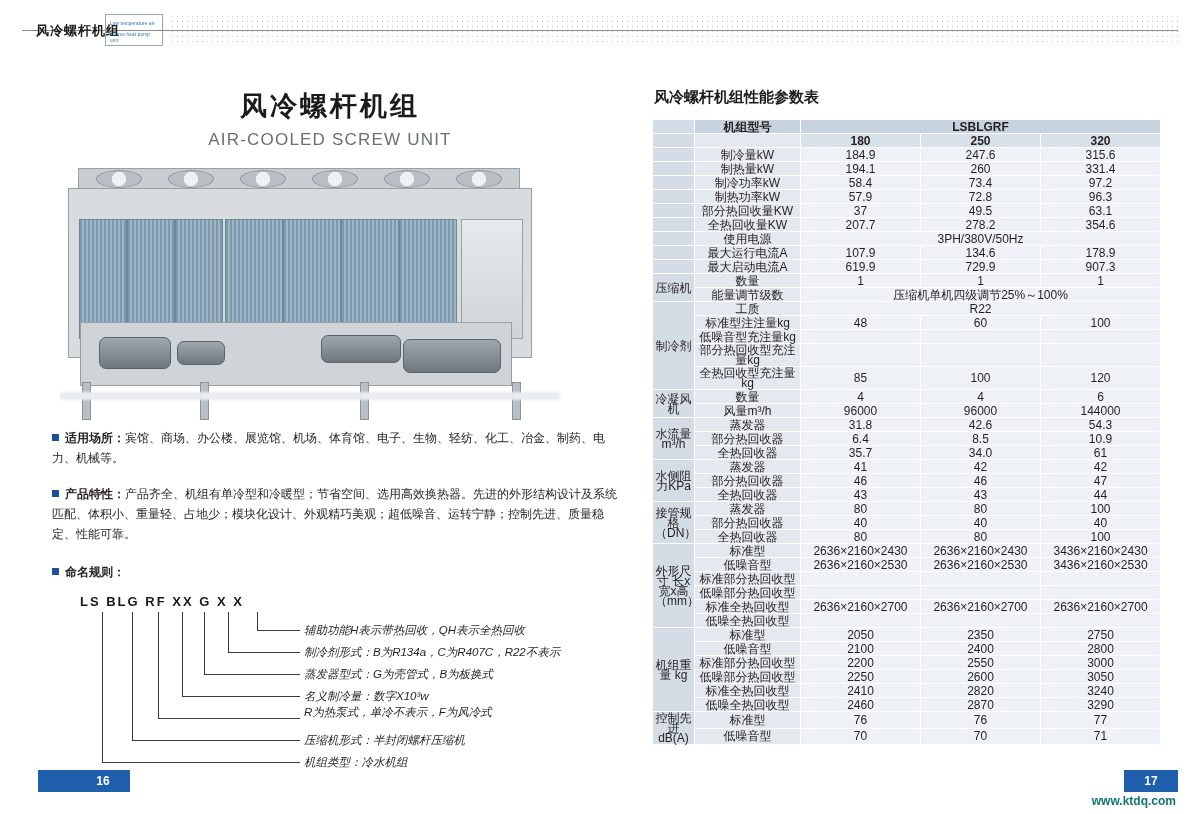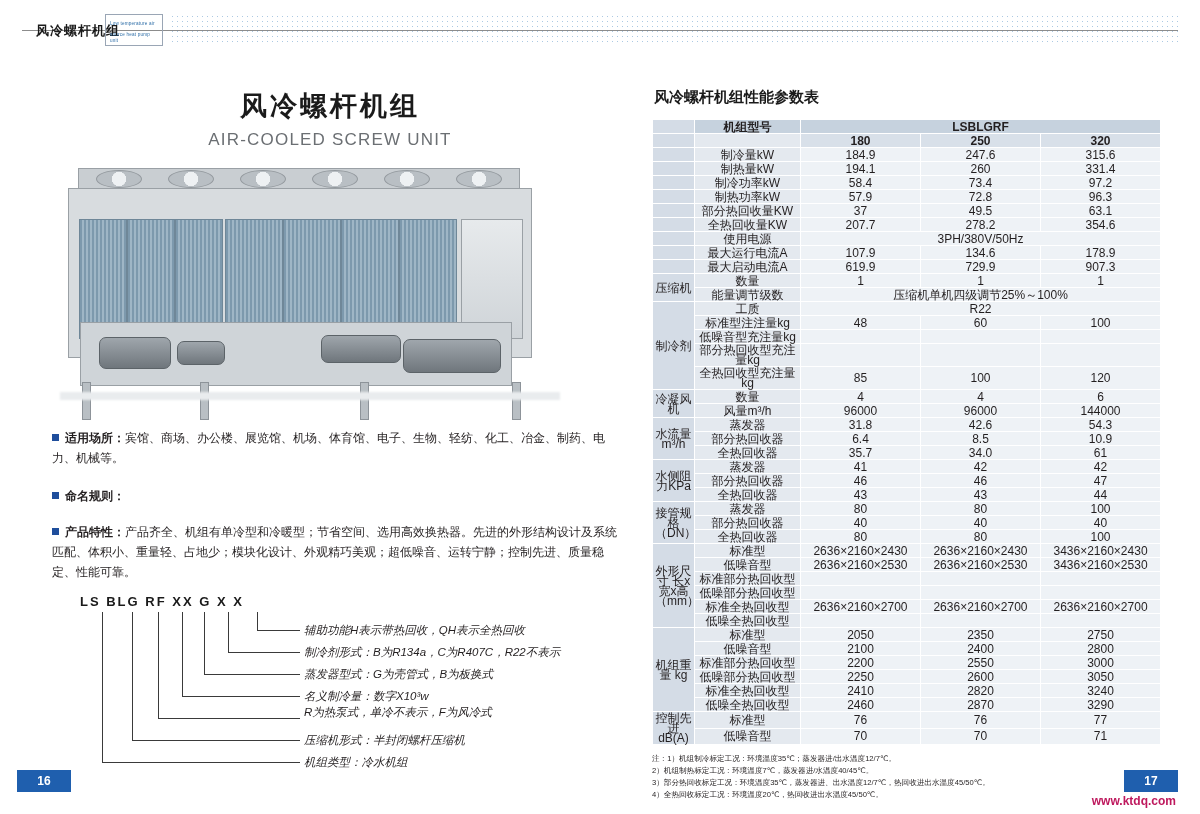--- a/index.html
+++ b/index.html
@@ -59,23 +59,23 @@
   .c-grp{background:#d4dce6;width:42px;}
   .c-lbl{background:#e4e9ef;}
   .c-val{background:#eef2f6;}
   .c-hdr{background:#c6d2de;font-weight:bold;}
   .c-hdr2{background:#d8e0e9;font-weight:bold;}
   .notes{margin-top:8px;font-size:7.6px;line-height:12px;color:#231f20;}
 
   
   .pg{position:absolute;bottom:22px;width:54px;height:22px;background:#1f5fae;color:#fff;
       font-size:12px;font-weight:bold;display:flex;align-items:center;justify-content:center;}
-  .pg.l{left:17px;}
+  .pg.l{left:38px;padding-left:38px;}
   .pg.r{right:22px;}
-  .site{position:absolute;right:24px;bottom:6px;font-size:12px;font-weight:bold;color:#be185d;}
+  .site{position:absolute;right:24px;bottom:6px;font-size:12px;font-weight:bold;color:#0f766e;}
 </style>
 </head>
 <body>
 
 <div class="page">
 
   <div class="hdr">
     <div class="hdr-rule"></div>
     <div class="hdr-title">风冷螺杆机组</div>
     <div class="hdr-badge">
@@ -120,26 +120,26 @@
       <div class="leg" style="left:150px;top:218px"></div>
       <div class="leg" style="left:310px;top:218px"></div>
       <div class="leg" style="left:462px;top:218px"></div>
       <div class="shadow"></div>
     </div>
 
     <p class="para">
       <span class="sq"></span><b>适用场所：</b><span>宾馆、商场、办公楼、展览馆、机场、体育馆、电子、生物、轻纺、化工、冶金、制药、电力、机械等。</span>
     </p>
 
+    <p class="para">
+      <span class="sq"></span><b>产品特性：</b><span>产品齐全、机组有单冷型和冷暖型；节省空间、选用高效换热器。先进的外形结构设计及系统匹配、体积小、重量轻、占地少；模块化设计、外观精巧美观；超低噪音、运转宁静；控制先进、质量稳定、性能可靠。</span>
+    </p>
+
     <p class="para" style="margin-top:18px">
       <span class="sq"></span><b>命名规则：</b>
-    </p>
-
-    <p class="para">
-      <span class="sq"></span><b>产品特性：</b><span>产品齐全、机组有单冷型和冷暖型；节省空间、选用高效换热器。先进的外形结构设计及系统匹配、体积小、重量轻、占地少；模块化设计、外观精巧美观；超低噪音、运转宁静；控制先进、质量稳定、性能可靠。</span>
     </p>
 
     <div class="naming">
       <div class="code">LS BLG RF XX  G    X     X</div>
 
       <div class="vline" style="left:217px;top:18px;height:18px"></div>
       <div class="hline" style="left:217px;top:36px;width:43px"></div>
       <div class="note" style="left:264px;top:29px">辅助功能H表示带热回收，QH表示全热回收</div>
 
       <div class="vline" style="left:188px;top:18px;height:40px"></div>
@@ -444,24 +444,18 @@
             <td class="c-val">77</td>
           </tr>
           <tr>
             <td class="c-lbl">低噪音型</td>
             <td class="c-val">70</td>
             <td class="c-val">70</td>
             <td class="c-val">71</td>
           </tr>
         </tbody>
     </table>
-    <div class="notes">
-      <div>注：1）机组制冷标定工况：环境温度35℃；蒸发器进/出水温度12/7℃。</div>
-      <div>2）机组制热标定工况：环境温度7℃，蒸发器进/水温度40/45℃。</div>
-      <div>3）部分热回收标定工况：环境温度35℃，蒸发器进、出水温度12/7℃，热回收进出水温度45/50℃。</div>
-      <div>4）全热回收标定工况：环境温度20℃，热回收进出水温度45/50℃。</div>
-    </div>
   </div>
 
   <div class="pg l">16</div>
   <div class="pg r">17</div>
   <div class="site">www.ktdq.com</div>
 </div>
 
 </body></html>

